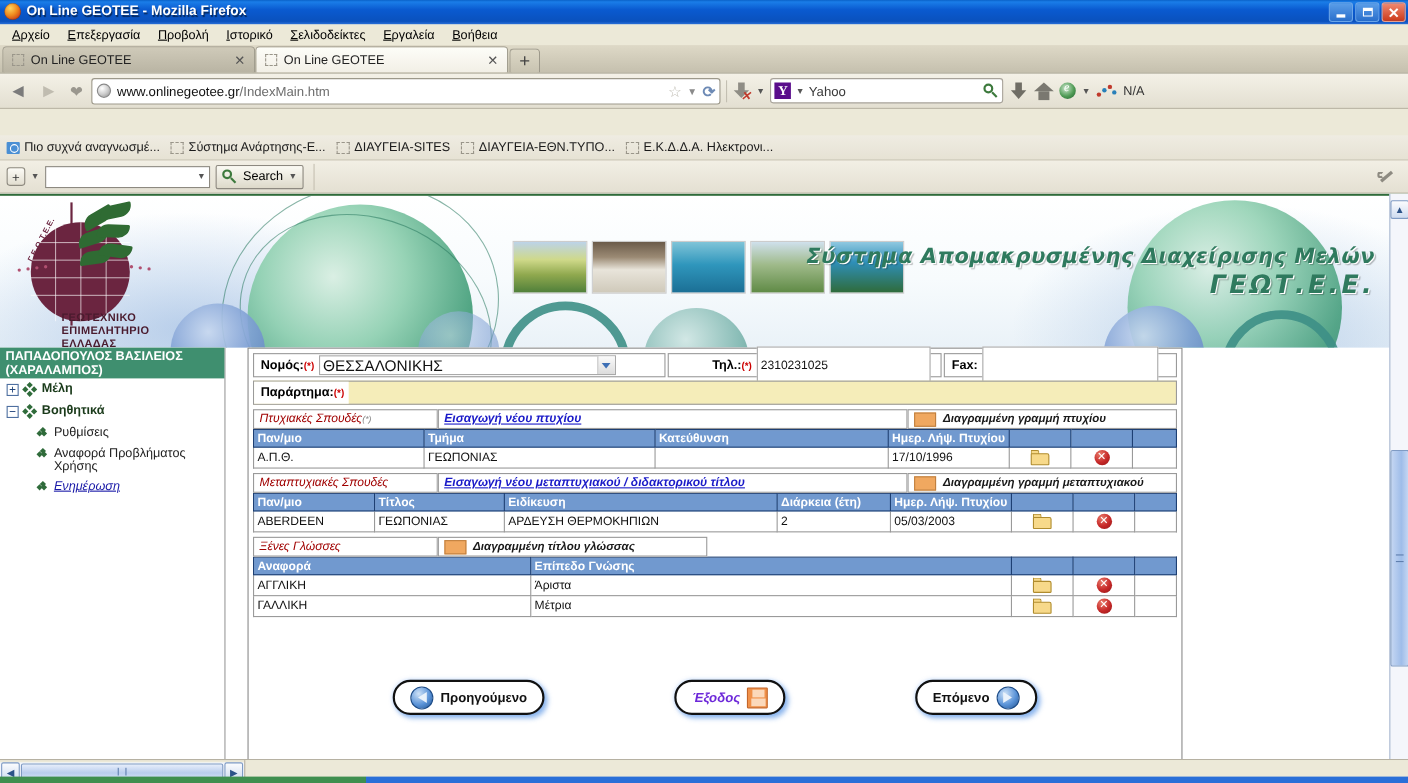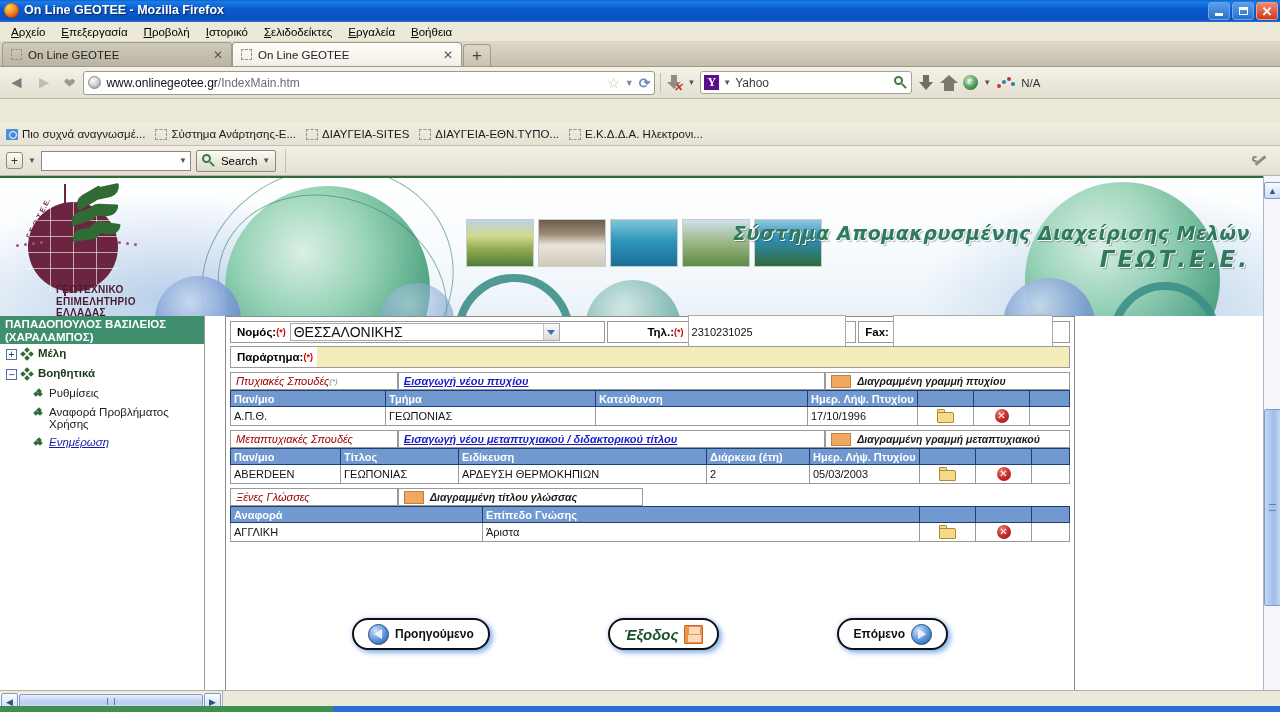--- a/index.html
+++ b/index.html
@@ -404,21 +404,21 @@
   }
   .circ-arrow {
     width: 21px; height: 21px; border-radius: 50%;
     background: radial-gradient(circle at 35% 30%, #cfe2f7 0%, #5a93d8 55%, #23538f 100%);
     border: 1px solid #1b4a86;
     display: flex; align-items: center; justify-content: center;
   }
   .circ-arrow .tri { width: 0; height: 0; border-top: 5px solid transparent; border-bottom: 5px solid transparent; }
   .circ-arrow .tri.left { border-right: 8px solid #eaf2fb; }
   .circ-arrow .tri.right { border-left: 8px solid #eaf2fb; }
-  .exitlbl { color: #14532d; font-weight: bold; font-size: 15px; font-style: italic; }
+  .exitlbl { color: #6d28d9; font-weight: bold; font-size: 12px; font-style: italic; }
   .floppy {
     width: 19px; height: 19px; background: #f0914a; border: 1px solid #c4662a; position: relative; border-radius: 1px;
   }
   .floppy .sh { position: absolute; left: 4px; top: 1px; width: 11px; height: 7px; background: #fbd9bb; }
   .floppy .lb2 { position: absolute; left: 3px; bottom: 1px; width: 13px; height: 7px; background: #fbd9bb; }
 
   
   #vscroll {
     position: absolute; right: 0; top: 140px; width: 17px; height: 555px;
     background: #f4f6fb; border-left: 1px solid #a8b8d0; z-index: 9;
@@ -834,20 +834,27 @@
         <th style="width:56px;"></th>
         <th></th>
       </tr>
       <tr>
         <td>ΑΓΓΛΙΚΗ</td>
         <td>Άριστα</td>
         <td class="icn"><span class="folder-ic"><i class="tb"></i><i class="bk"></i></span></td>
         <td class="icn"><span class="del-ic">✕</span></td>
         <td></td>
       </tr>
+      <tr>
+        <td>ΓΑΛΛΙΚΗ</td>
+        <td>Μέτρια</td>
+        <td class="icn"><span class="folder-ic"><i class="tb"></i><i class="bk"></i></span></td>
+        <td class="icn"><span class="del-ic">✕</span></td>
+        <td></td>
+      </tr>
     </tbody>
       </table>
   </div>
 
   <div id="btnrow" style="top:442px;">
     <div class="navbtn">
       <span class="circ-arrow">
           <i class="tri left"></i>
         </span>
       <span>Προηγούμενο</span>

